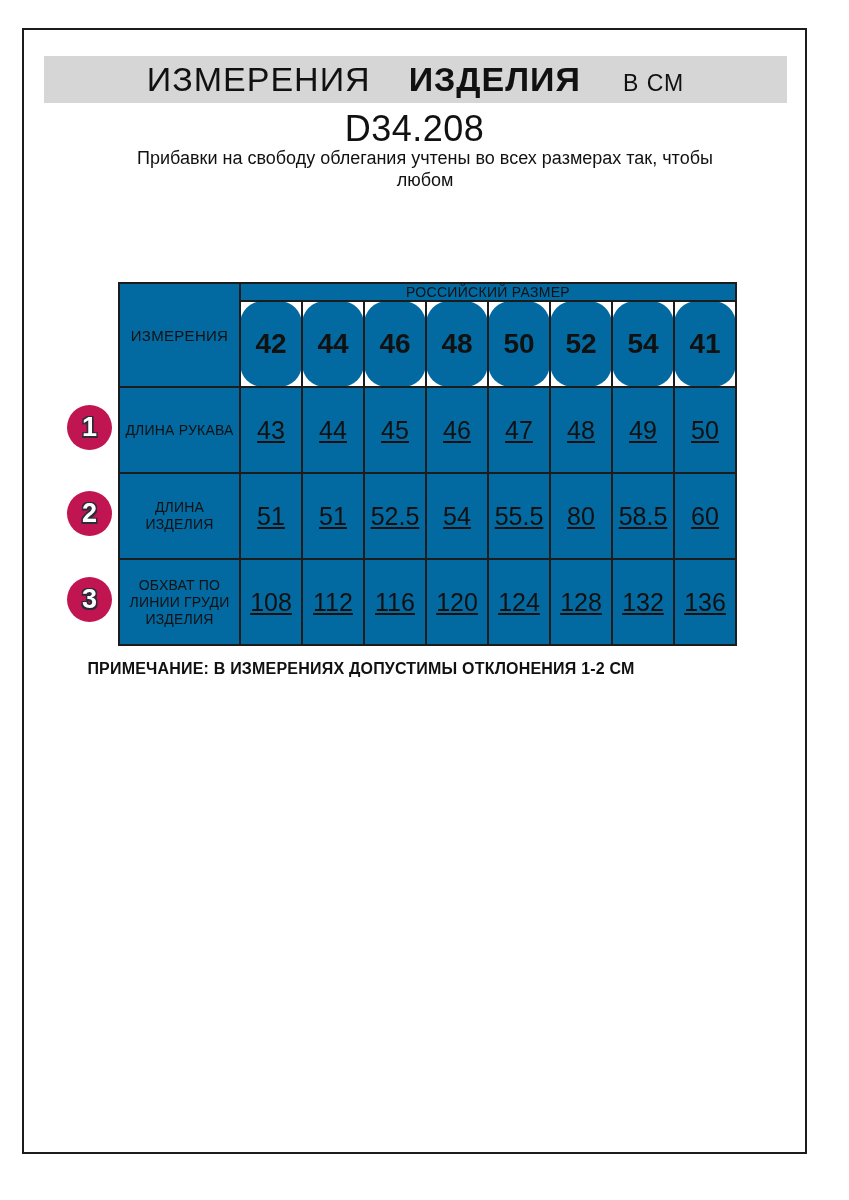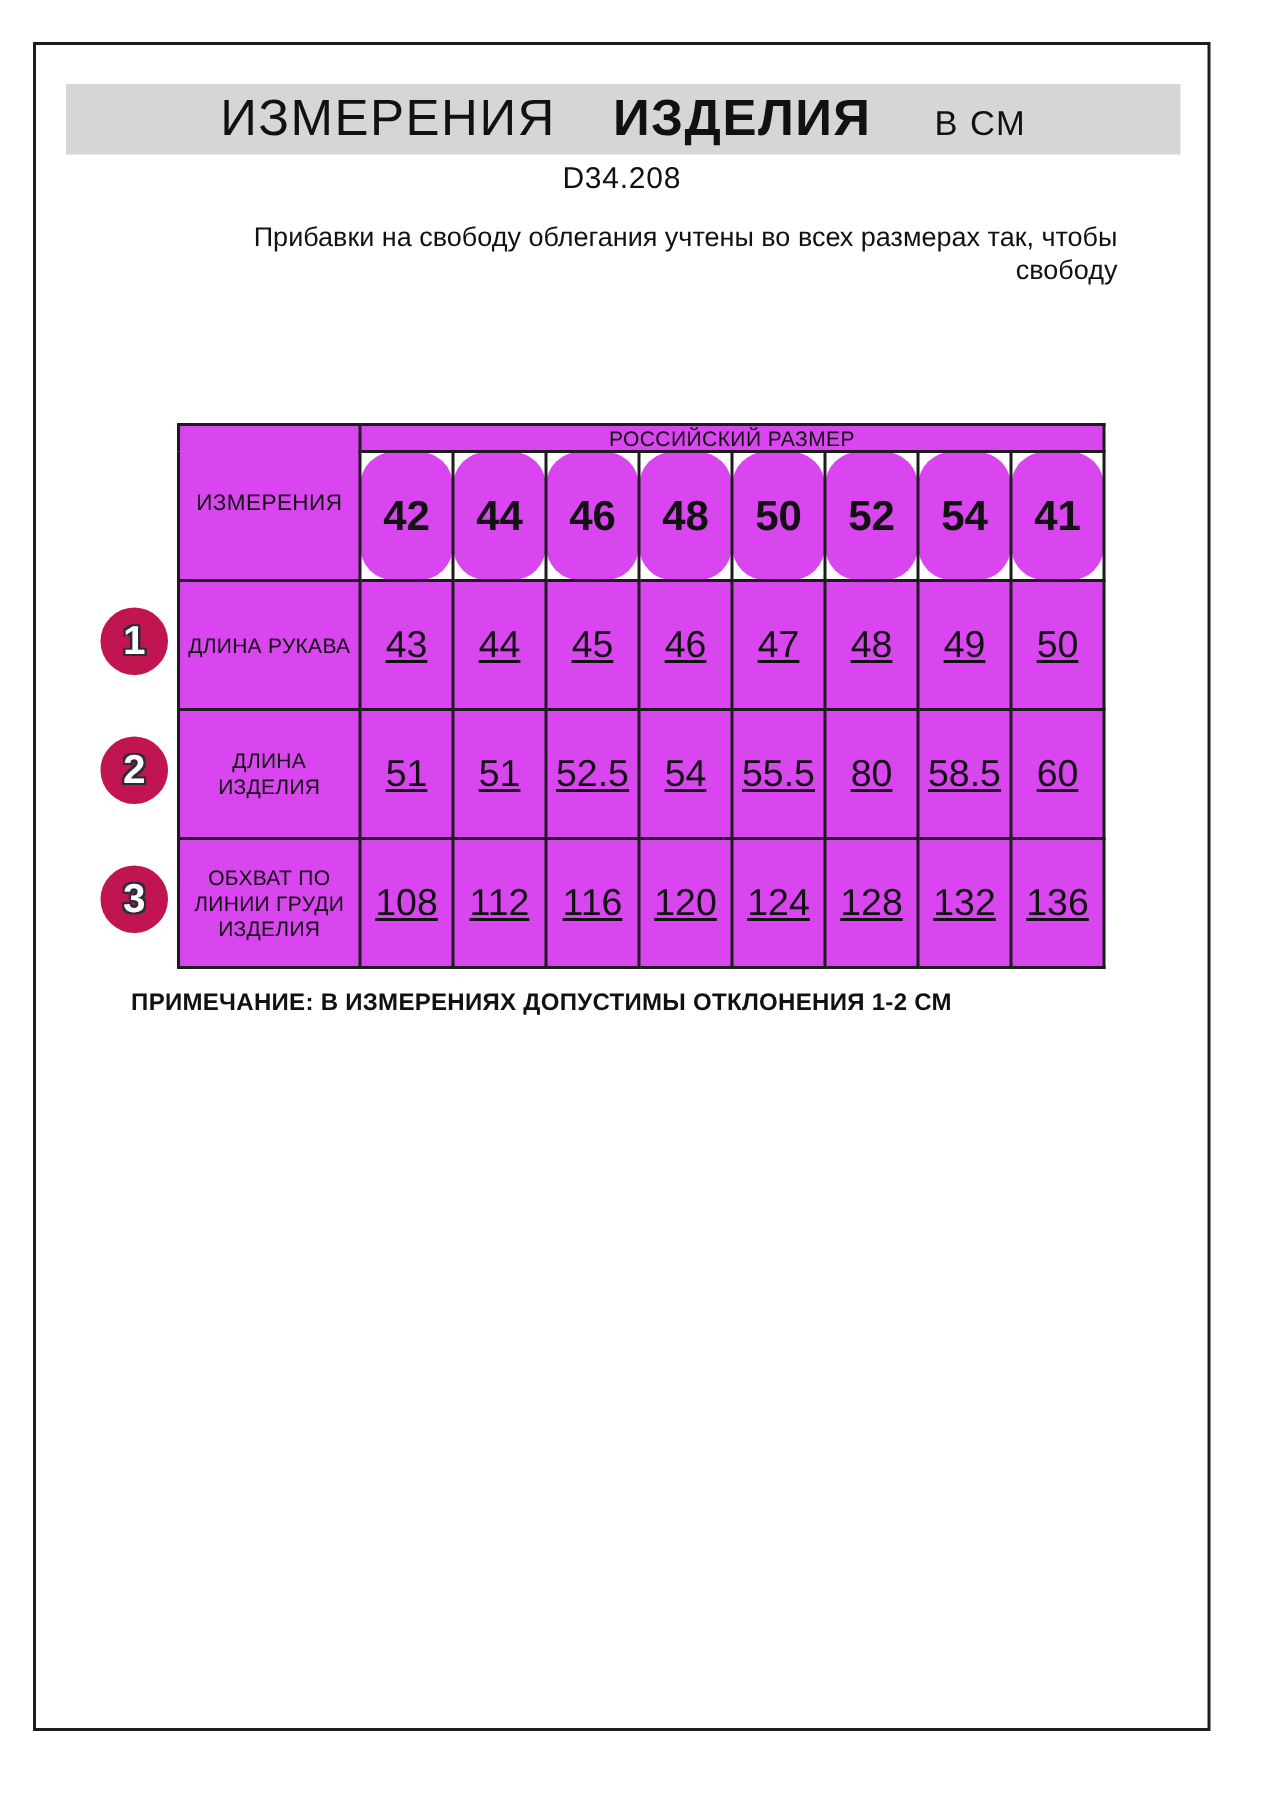--- a/index.html
+++ b/index.html
@@ -39,46 +39,46 @@
   .title-main { font-size: 34px; letter-spacing: 1px; }
   .title-bold { font-size: 34px; font-weight: bold; letter-spacing: 1px; margin-left: 38px; }
   .title-unit { font-size: 23px; letter-spacing: 1px; margin-left: 42px; }
 
   .product-code {
     position: absolute;
     left: 22px;
     top: 108px;
     width: 785px;
     text-align: center;
-    font-size: 20px;
+    font-size: 36px;
     letter-spacing: 0.5px;
   }
   .description {
     position: absolute;
     left: 105px;
     top: 147px;
     width: 640px;
-    text-align: right;
+    text-align: center;
     font-size: 18px;
     line-height: 22px;
   }
 
   table.size-table {
     position: absolute;
     left: 118px;
     top: 282px;
     border-collapse: collapse;
     table-layout: fixed;
   }
   table.size-table th, table.size-table td {
     border: 2px solid var(--table-border, #1c1c1c);
     padding: 0;
     text-align: center;
     vertical-align: middle;
-    background: #d946ef;
+    background: #0369a1;
     font-weight: normal;
   }
   th.corner-cell { width: 119px; font-size: 15px; letter-spacing: 0.3px; }
   th.group-cell  { height: 15px; font-size: 14px; letter-spacing: 0.3px; }
   tr.size-row th { width: 60px; height: 84px; font-size: 28px; font-weight: bold; border-radius: 23px; }
   td.value-cell  { height: 84px; font-size: 25px; text-decoration: underline; }
   th.label-cell  { font-size: 14px; line-height: 17px; letter-spacing: 0.2px; }
 
   .marker {
     position: absolute;
@@ -119,21 +119,21 @@
   <div class="page-border"></div>
 
   <div class="title-bar">
     <span class="title-main">ИЗМЕРЕНИЯ</span><span class="title-bold">ИЗДЕЛИЯ</span><span class="title-unit">В СМ</span>
   </div>
 
   <div class="product-code">D34.208</div>
 
   <div class="description">
     <div>Прибавки на свободу облегания учтены во всех размерах так, чтобы</div>
-    <div>свободу</div>
+    <div>любом</div>
   </div>
 
   <table class="size-table">
     <thead>
       <tr>
         <th class="corner-cell" rowspan="2">ИЗМЕРЕНИЯ</th>
         <th class="group-cell" colspan="8">РОССИЙСКИЙ РАЗМЕР</th>
       </tr>
       <tr class="size-row" id="size-row">
           <th>42</th>

